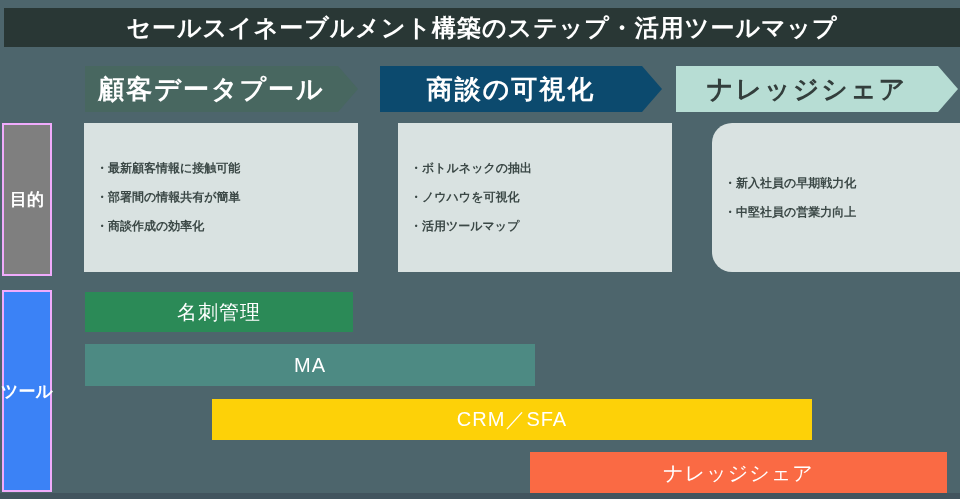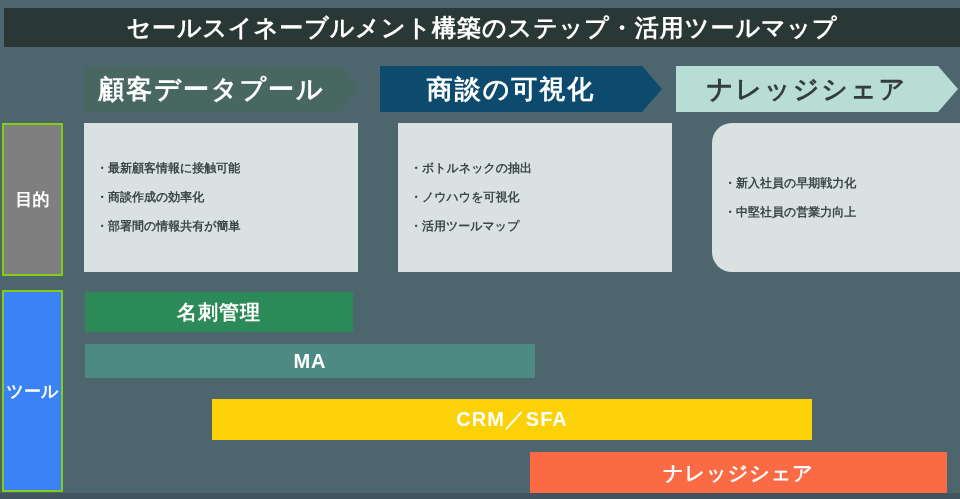--- a/index.html
+++ b/index.html
@@ -33,23 +33,23 @@
   .step-arrow .step-label {
     font-size: 26px; font-weight: bold; letter-spacing: 2px; white-space: nowrap;
   }
   .step-1 { left: 85px;  width: 273px; }
   .step-2 { left: 380px; width: 282px; }
   .step-3 { left: 676px; width: 282px; }
   .step-1 .step-label, .step-2 .step-label { color: #ffffff; }
   .step-3 .step-label { color: #333e3c; }
 
   .row-label {
-    position: absolute; left: 2px; width: 61px;
+    position: absolute; left: 2px; width: 50px;
     background: #7f7f7f;
-    border: 2px solid #84cc16;
+    border: 2px solid #f0abfc;
     display: flex; align-items: center; justify-content: center;
   }
   .row-label span {
     color: #ffffff; font-size: 17px; font-weight: bold; white-space: nowrap;
   }
   .row-label-purpose { top: 123px; height: 153px; }
   .row-label-tools   { top: 290px; height: 202px; }
 
   .purpose-box {
     position: absolute; top: 123px; height: 149px; width: 274px;
@@ -63,25 +63,25 @@
   }
   .purpose-box-1 { left: 84px; }
   .purpose-box-2 { left: 378px; margin-left: 20px; }
   .purpose-box-3 { left: 712px; border-radius: 20px; }
 
   .tool-bar {
     position: absolute;
     display: flex; align-items: center; justify-content: center;
   }
   .tool-bar span {
-    color: #ffffff; font-size: 20px; font-weight: bold; letter-spacing: 1px;
+    color: #ffffff; font-size: 20px; font-weight: normal; letter-spacing: 1px;
     white-space: nowrap;
   }
   .tool-bar-1 { left: 85px;  top: 292px; width: 268px; height: 40px; }
-  .tool-bar-2 { left: 85px;  top: 344px; width: 450px; height: 34px; }
+  .tool-bar-2 { left: 85px;  top: 344px; width: 450px; height: 42px; }
   .tool-bar-3 { left: 212px; top: 399px; width: 600px; height: 41px; }
   .tool-bar-4 { left: 530px; top: 452px; width: 417px; height: 42px; }
 
   .bottom-strip {
     position: absolute; left: 0; top: 493px;
     width: 960px; height: 6px;
     background: #42545e;
   }
 </style>
 </head>
@@ -102,22 +102,22 @@
   <div class="step-arrow step-3" style="background-color: rgb(183, 221, 212);">
     <span class="step-label">ナレッジシェア</span>
   </div>
 
   <div class="row-label row-label-purpose" style="background-color: rgb(127, 127, 127);">
     <span>目的</span>
   </div>
 
   <div class="purpose-box purpose-box-1" style="background-color: rgb(217, 226, 225);">
     <div class="bullet">・最新顧客情報に接触可能</div>
+    <div class="bullet">・部署間の情報共有が簡単</div>
     <div class="bullet">・商談作成の効率化</div>
-    <div class="bullet">・部署間の情報共有が簡単</div>
   </div>
   <div class="purpose-box purpose-box-2" style="background-color: rgb(217, 226, 225);">
     <div class="bullet">・ボトルネックの抽出</div>
     <div class="bullet">・ノウハウを可視化</div>
     <div class="bullet">・活用ツールマップ</div>
   </div>
   <div class="purpose-box purpose-box-3" style="background-color: rgb(217, 226, 225);">
     <div class="bullet">・新入社員の早期戦力化</div>
     <div class="bullet">・中堅社員の営業力向上</div>
   </div>

